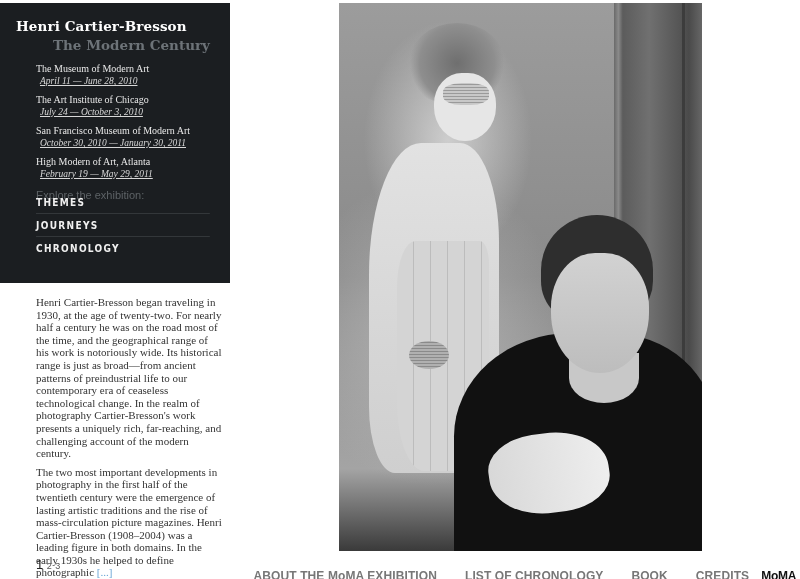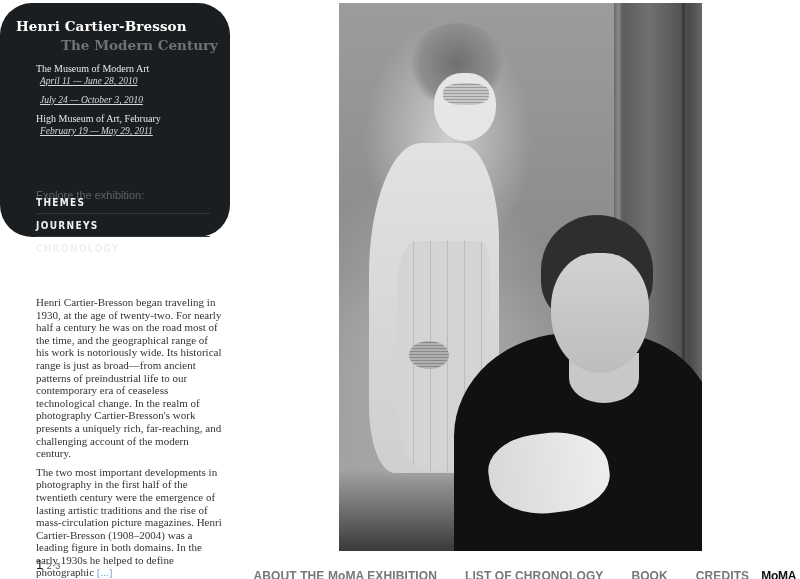--- a/index.html
+++ b/index.html
@@ -1,30 +1,29 @@
 <!DOCTYPE html>
 <html><head>
 <meta charset="utf-8">
 <style>
   * { box-sizing: border-box; margin: 0; padding: 0; }
   html, body { width: 800px; height: 579px; background: #ffffff; overflow: hidden; }
   body { position: relative; font-family: "Liberation Sans", sans-serif; color: #333; }
 
   .panel {
-    position: absolute; left: 0; top: 3px; width: 230px; height: 234px;
+    position: absolute; left: 0; top: 3px; width: 230px; height: 280px;
     background: #1b1e21;
-    border-radius: 32px;
   }
   .title-main {
     position: absolute; left: 16px; top: 15px;
     font-family: "DejaVu Serif", serif; font-weight: bold;
     font-size: 13.5px; color: #ffffff; letter-spacing: 0.1px; white-space: nowrap;
   }
   .title-sub {
-    position: absolute; left: 61px; top: 34px;
+    position: absolute; left: 53px; top: 34px;
     font-family: "DejaVu Serif", serif; font-weight: bold;
     font-size: 13.5px; color: #6d7378; white-space: nowrap;
   }
   .venues { position: absolute; left: 36px; top: 60px; width: 190px; }
   .venue { margin-bottom: 7px; }
   .venue-name {
     font-family: "Liberation Serif", serif; font-size: 10px; color: #e8e8e8;
     line-height: 12px; white-space: nowrap;
   }
   .venue-dates {
@@ -139,24 +138,29 @@
 <div class="panel">
   <div class="title-main">Henri Cartier-Bresson</div>
   <div class="title-sub">The Modern Century</div>
 
   <div class="venues">
     <div class="venue">
       <div class="venue-name">The Museum of Modern Art</div>
       <div class="venue-dates">April 11 — June 28, 2010</div>
     </div>
     <div class="venue">
+      <div class="venue-name">The Art Institute of Chicago</div>
       <div class="venue-dates">July 24 — October 3, 2010</div>
     </div>
     <div class="venue">
-      <div class="venue-name">High Museum of Art, February</div>
+      <div class="venue-name">San Francisco Museum of Modern Art</div>
+      <div class="venue-dates">October 30, 2010 — January 30, 2011</div>
+    </div>
+    <div class="venue">
+      <div class="venue-name">High Modern of Art, Atlanta</div>
       <div class="venue-dates">February 19 — May 29, 2011</div>
     </div>
   </div>
 
   <div class="explore-label">Explore the exhibition:</div>
   <nav class="explore-nav">
     <a class="explore-item">THEMES</a>
     <a class="explore-item">JOURNEYS</a>
     <a class="explore-item">CHRONOLOGY</a>
   </nav>

